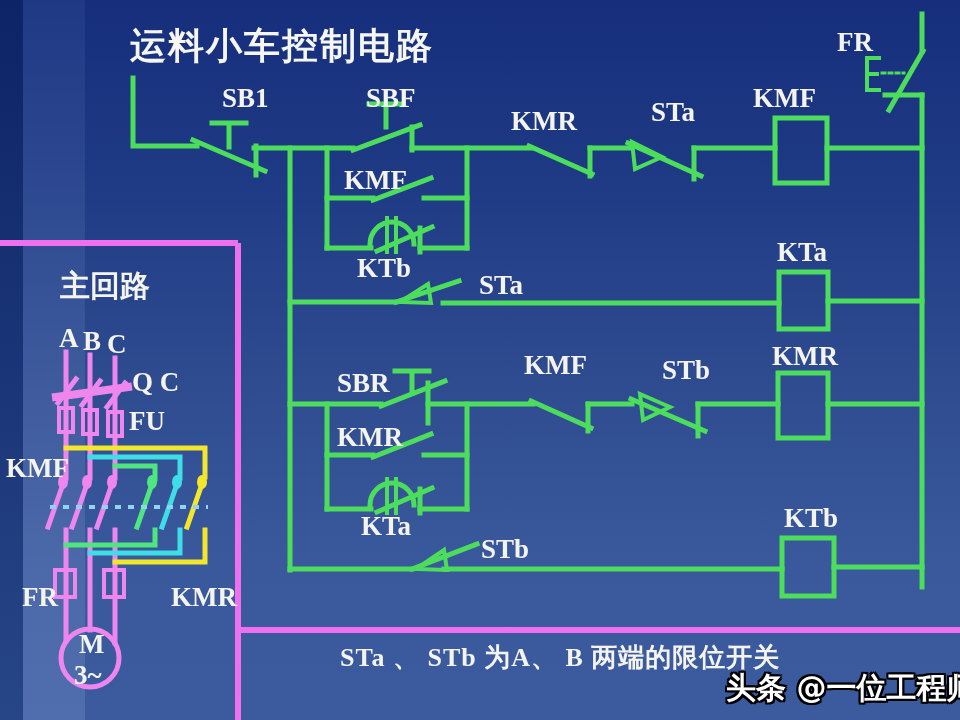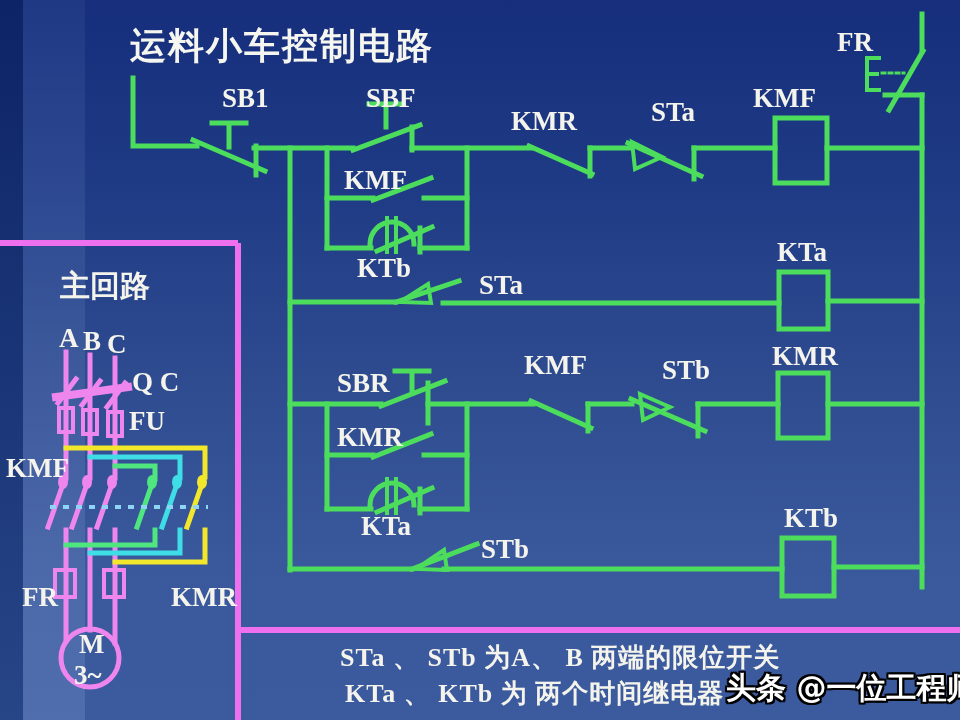--- a/index.html
+++ b/index.html
@@ -250,16 +250,15 @@
       <text class="lbl" x="524" y="374">KMF</text>
       <text class="lbl" x="662" y="379">STb</text>
       <text class="lbl" x="772" y="365">KMR</text>
       <text class="lbl" x="361" y="535">KTa</text>
       <text class="lbl" x="481" y="558">STb</text>
       <text class="lbl" x="784" y="527">KTb</text>
     </g>
   </svg>
 
   <div class="note note1">STa 、 STb 为A、 B 两端的限位开关</div>
-  <div class="note note2">KTa 、 KTb 为 两个时间继电器</div>
   <div class="pagenum">60</div>
   <div class="watermark">头条 @一位工程师</div>
 </div>
 
 </body></html>

